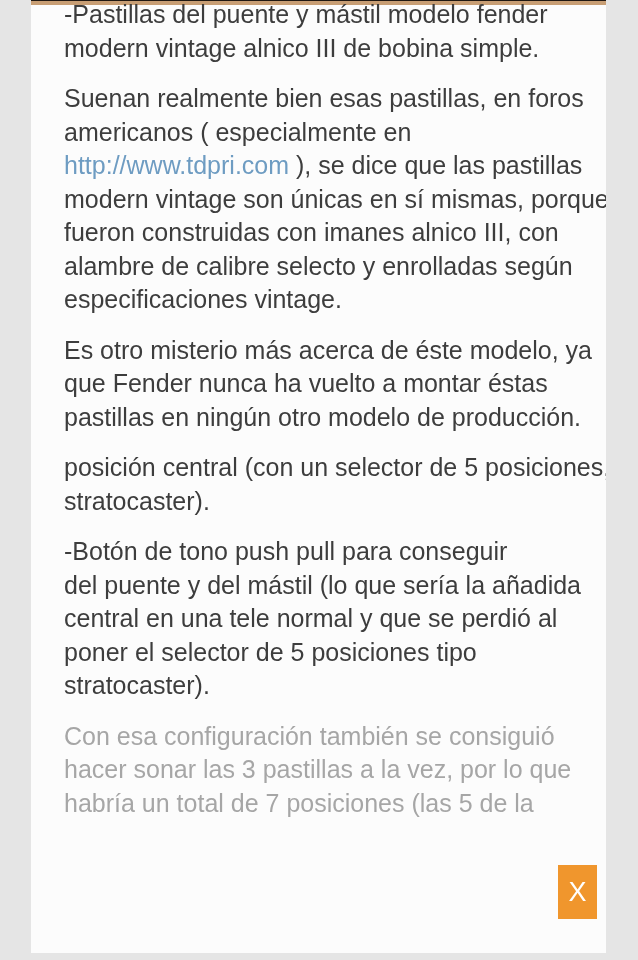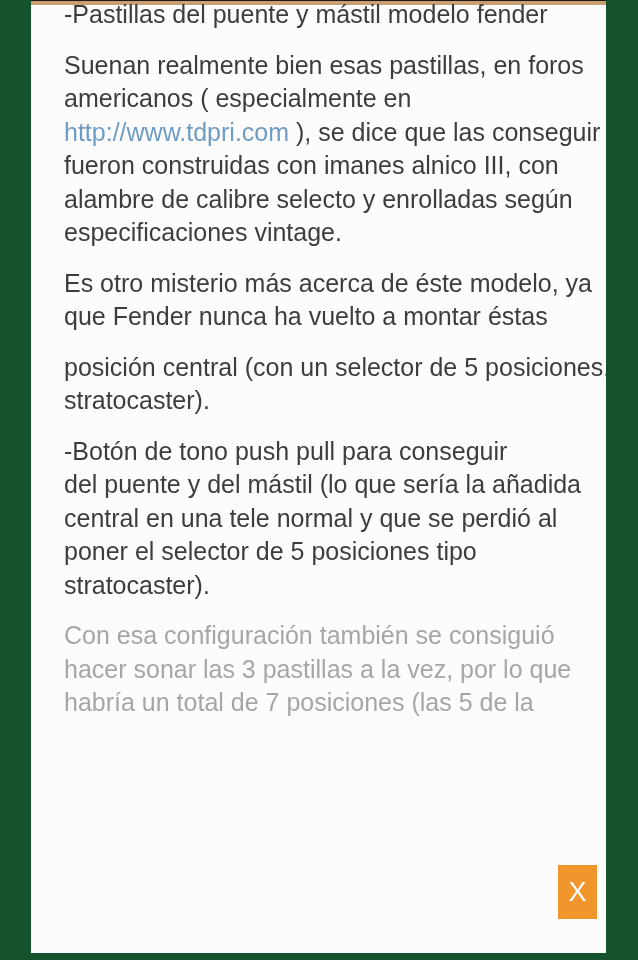--- a/index.html
+++ b/index.html
@@ -1,19 +1,19 @@
 <!DOCTYPE html>
 <html><head>
 <meta charset="utf-8">
 <style>
   html,body{margin:0;padding:0;background:#000;}
   .screen{
     position:relative;
     width:638px;height:960px;
-    background:#14532d;
+    background:#e5e5e5;
     overflow:hidden;
     font-family:"Liberation Sans", sans-serif;
   }
   .panel{
     position:absolute;
     left:31px;top:0;
     width:575px;height:953px;
     background:#fcfcfc;
     overflow:hidden;
   }
@@ -50,34 +50,37 @@
 
 <div class="screen">
   <div class="panel">
     <div class="top-dark"></div>
     <div class="top-accent"></div>
 
     <div class="text-col">
 
       <div class="para first">
         <div class="line">-Pastillas del puente y mástil modelo fender</div>
+        <div class="line">modern vintage alnico III de bobina simple.</div>
       </div>
 
       <div class="para">
         <div class="line">Suenan realmente bien esas pastillas, en foros</div>
         <div class="line">americanos ( especialmente en</div>
-        <div class="line"><a class="link">http://www.tdpri.com</a><span> ), se dice que las conseguir</span></div>
+        <div class="line"><a class="link">http://www.tdpri.com</a><span> ), se dice que las pastillas</span></div>
+        <div class="line">modern vintage son únicas en sí mismas, porque</div>
         <div class="line">fueron construidas con imanes alnico III, con</div>
         <div class="line">alambre de calibre selecto y enrolladas según</div>
         <div class="line">especificaciones vintage.</div>
       </div>
 
       <div class="para">
         <div class="line">Es otro misterio más acerca de éste modelo, ya</div>
         <div class="line">que Fender nunca ha vuelto a montar éstas</div>
+        <div class="line">pastillas en ningún otro modelo de producción.</div>
       </div>
 
 
       <div class="para">
         <div class="line">posición central (con un selector de 5 posiciones,</div>
         <div class="line">stratocaster).</div>
       </div>
 
       <div class="para">
         <div class="line">-Botón de tono push pull para conseguir</div>

